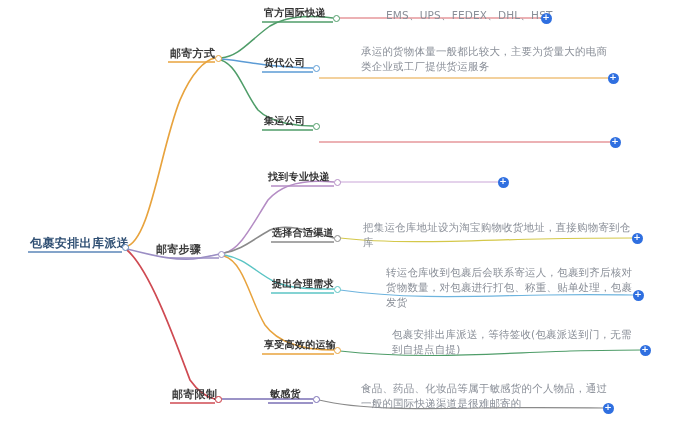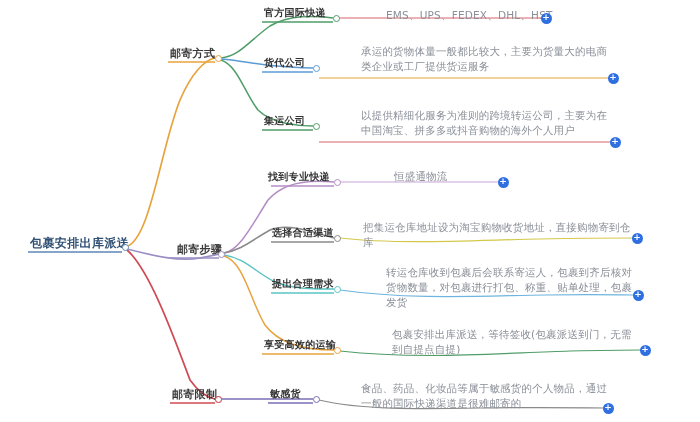--- a/index.html
+++ b/index.html
@@ -150,26 +150,24 @@
 
   <div class="node node-branch" style="left:170px; top:47px;">邮寄方式</div>
 
   <div class="node node-sub" style="left:264px; top:7px;">官方国际快递</div>
   <div class="node node-leaf" style="left:386px; top:8px; width:170px;">EMS、UPS、FEDEX、DHL、HST</div>
 
   <div class="node node-sub" style="left:264px; top:57px;">货代公司</div>
   <div class="node node-leaf" style="left:361px; top:44px; width:248px;">承运的货物体量一般都比较大，主要为货量大的电商类企业或工厂提供货运服务</div>
 
   <div class="node node-sub" style="left:264px; top:115px;">集运公司</div>
-  <div class="node node-leaf" style="left:361px; top:108px; width:250px;">以提供精细化服务为准则的跨境转运公司，主要为在中国淘宝、拼多多或抖音购物的海外个人用户</div>
-
-  <div class="node node-branch" style="left:177px; top:243px;text-align:center;">邮寄步骤</div>
+
+  <div class="node node-branch" style="left:156px; top:243px;text-align:center;">邮寄步骤</div>
 
   <div class="node node-sub" style="left:268px; top:171px;">找到专业快递</div>
-  <div class="node node-leaf" style="left:394px; top:169px; width:140px;">恒盛通物流</div>
 
   <div class="node node-sub" style="left:272px; top:227px;">选择合适渠道</div>
   <div class="node node-leaf" style="left:363px; top:220px; width:268px;">把集运仓库地址设为淘宝购物收货地址，直接购物寄到仓库</div>
 
   <div class="node node-sub" style="left:272px; top:278px;">提出合理需求</div>
   <div class="node node-leaf" style="left:386px; top:265px; width:248px;">转运仓库收到包裹后会联系寄运人，包裹到齐后核对货物数量，对包裹进行打包、称重、贴单处理，包裹发货</div>
 
   <div class="node node-sub" style="left:264px; top:339px;">享受高效的运输</div>
   <div class="node node-leaf" style="left:392px; top:327px; width:248px;">包裹安排出库派送，等待签收(包裹派送到门，无需到自提点自提)</div>
 

